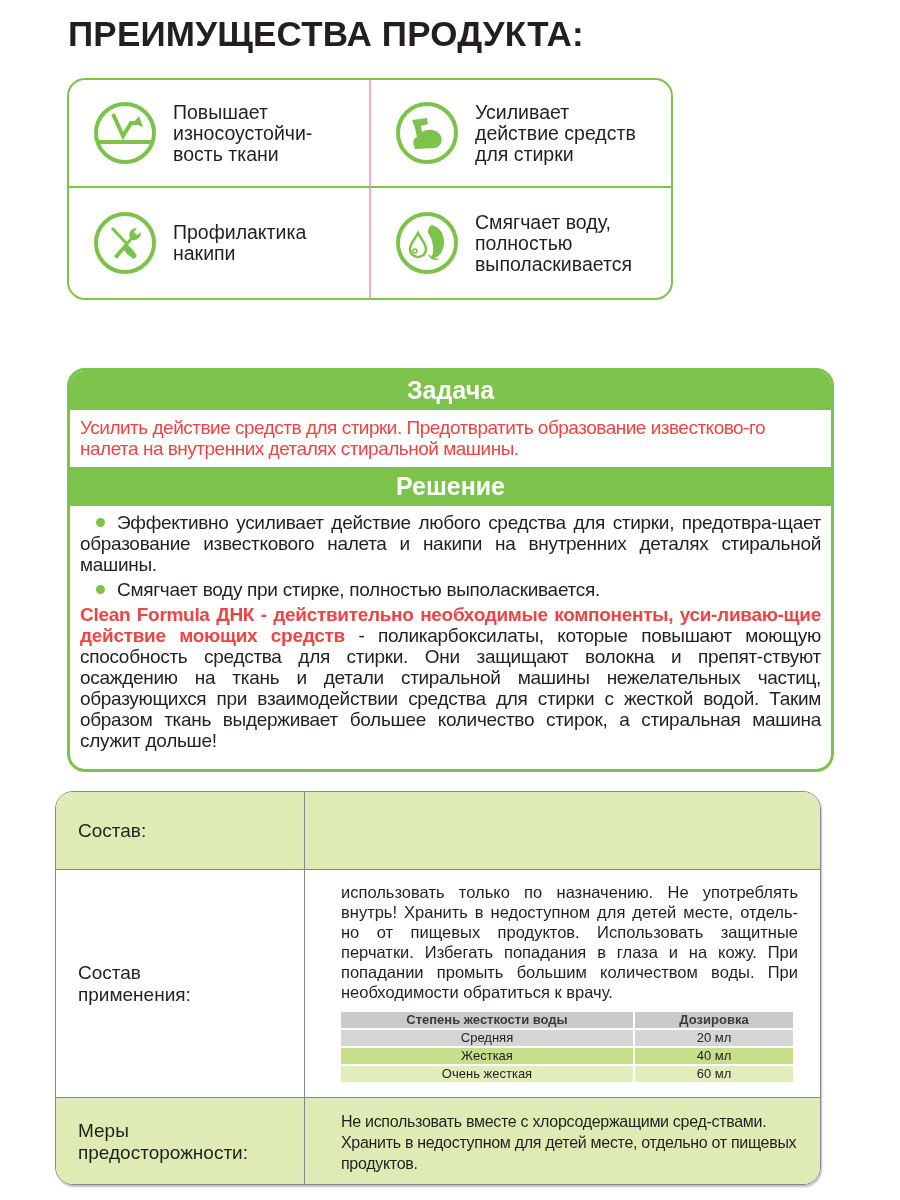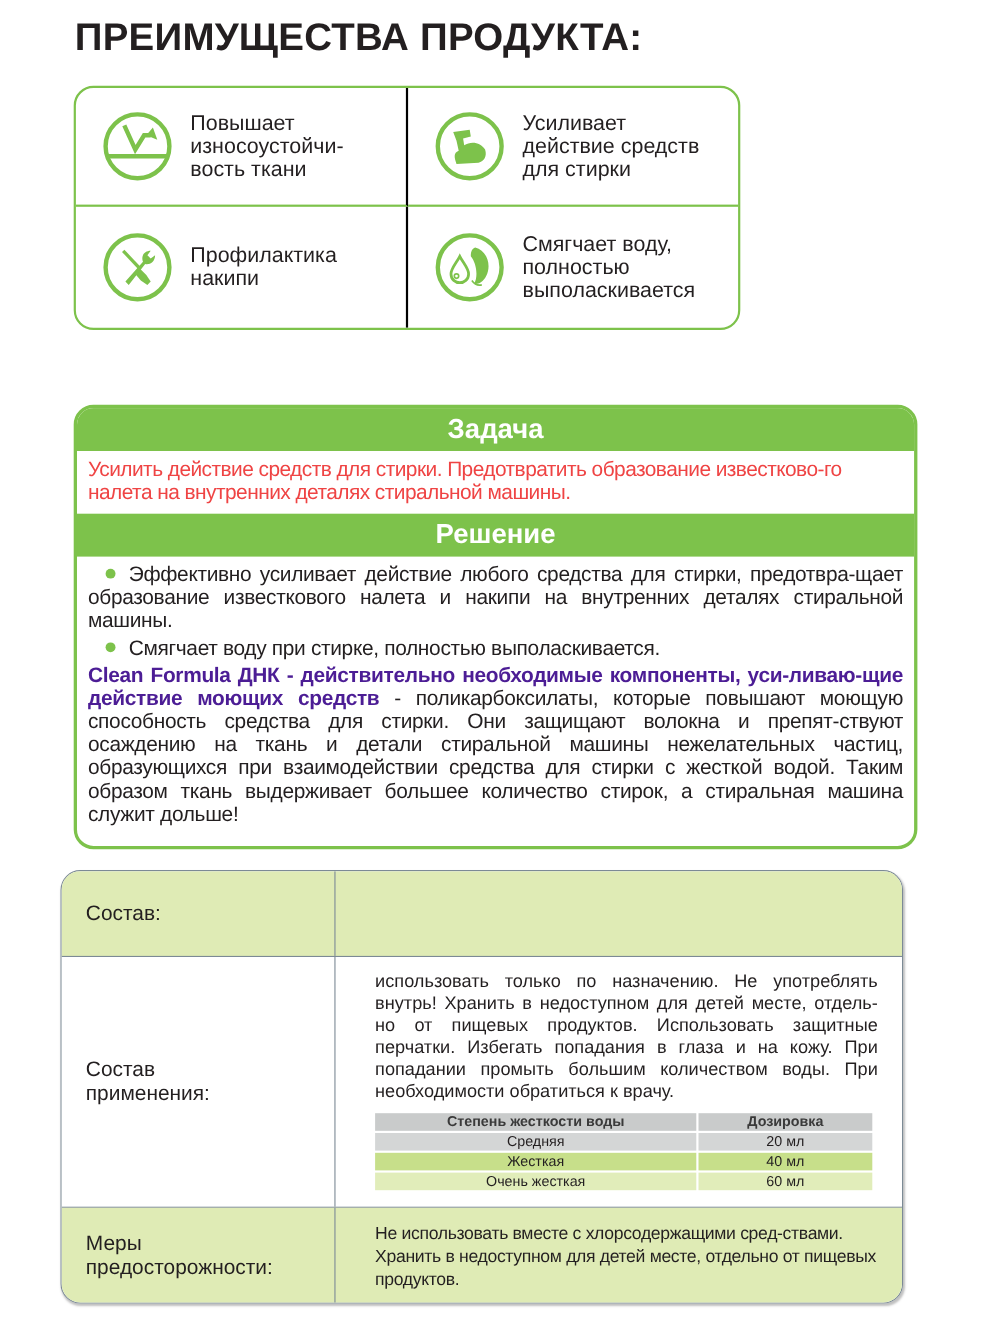--- a/index.html
+++ b/index.html
@@ -12,21 +12,21 @@
     }
 
     
     .benefits {
       position: absolute; left: 67px; top: 78px; width: 606px; height: 222px;
       border: 2.5px solid #7dc24b; border-radius: 18px;
       display: grid; grid-template-columns: 302px 1fr; grid-template-rows: 108px 1fr;
       overflow: hidden;
     }
     .benefit { display: flex; align-items: center; padding-left: 24px; }
-    .benefit.c1 { border-right: 2px solid #000000; }
+    .benefit.c1 { border-right: 2px solid #f9a8d4; }
     .benefit.r1 { border-bottom: 2px solid #7dc24b; }
     .benefit .icon { width: 64px; height: 64px; flex: none; }
     .benefit .text {
       margin-left: 16px; font-size: 19.5px; line-height: 21px; color: #231f20; white-space: pre-line;
     }
 
     
     .task-box {
       position: absolute; left: 67px; top: 368px; width: 767px; height: 404px;
       border: 3px solid #7dc24b; border-radius: 18px; overflow: hidden; background: #fff;
@@ -38,21 +38,21 @@
     .task-text {
       font-size: 19px; line-height: 21px; padding: 7px 8px 8px 10px; color: #ef4444;
       font-stretch: condensed; letter-spacing: -0.5px;
     }
     .solution { padding: 6px 10px 0 10px; font-size: 19px; line-height: 21px; text-align: justify; letter-spacing: -0.3px; }
     .bullet { position: relative; padding-left: 0; margin-bottom: 4px; }
     .bullet .dot {
       display: inline-block; width: 9px; height: 9px; border-radius: 50%;
       background: #7dc24b; margin: 0 12px 2px 16px; vertical-align: middle;
     }
-    .green-bold { color: #4c1d95; font-weight: bold; }
+    .green-bold { color: #ef4444; font-weight: bold; }
     .para { margin-top: 4px; }
 
     
     .specs {
       position: absolute; left: 55px; top: 791px; width: 766px; height: 394px;
       border: 1.5px solid #7c8a95; border-radius: 18px 18px 18px 18px; overflow: hidden;
       box-shadow: 1px 2px 2px rgba(0,0,0,0.25);
     }
     .srow { display: flex; border-bottom: 1.5px solid #7c8a95; }
     .srow:last-child { border-bottom: none; }

